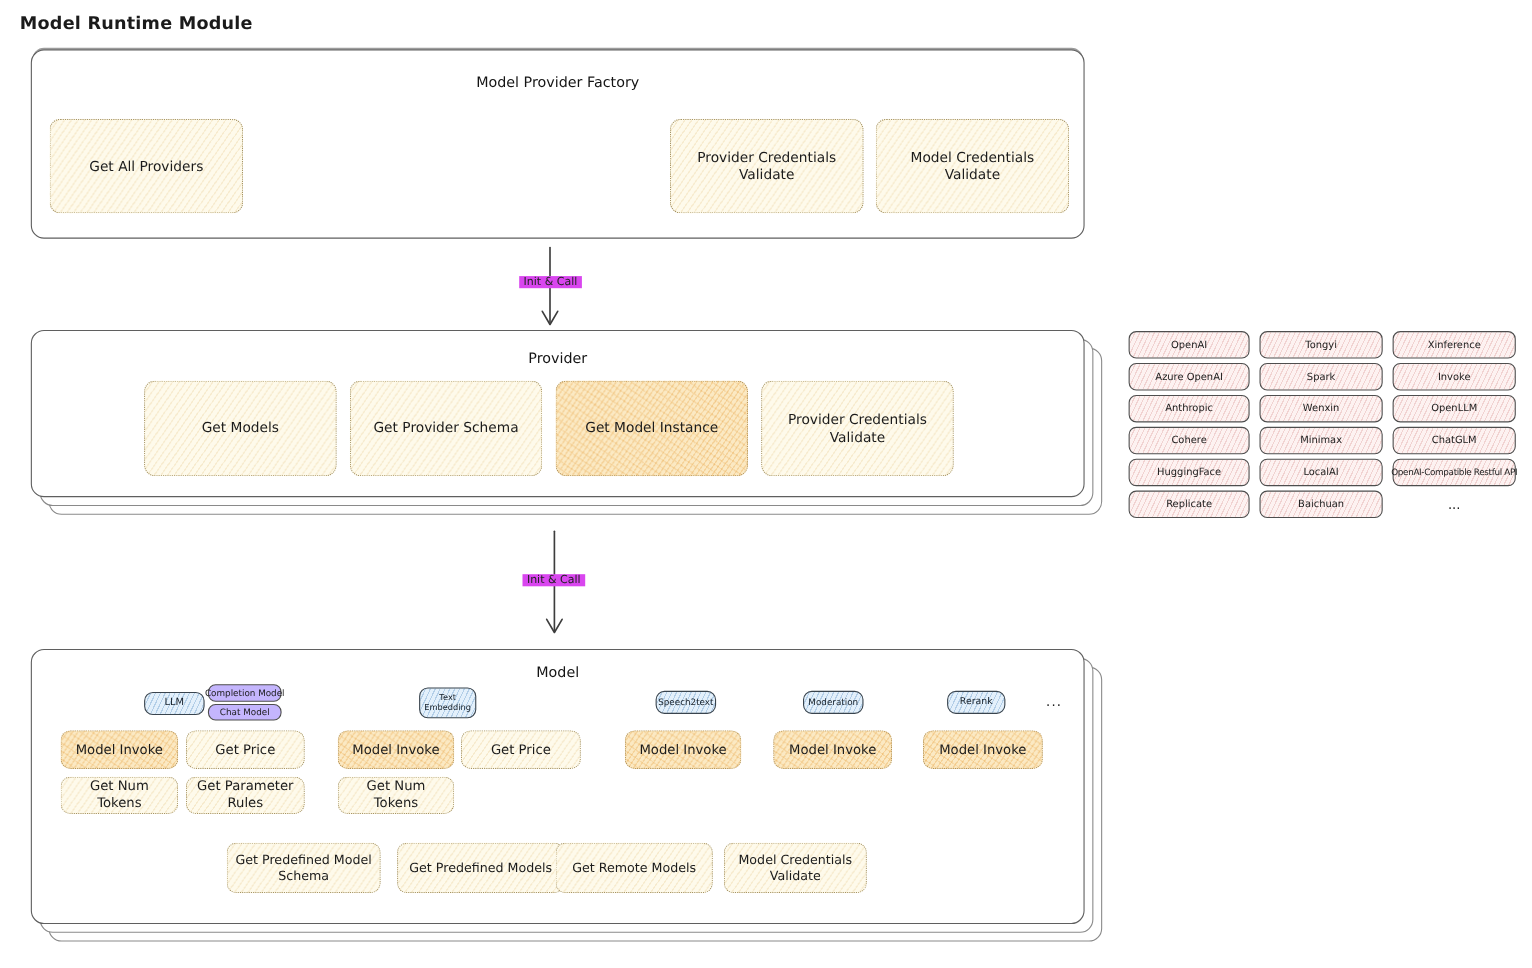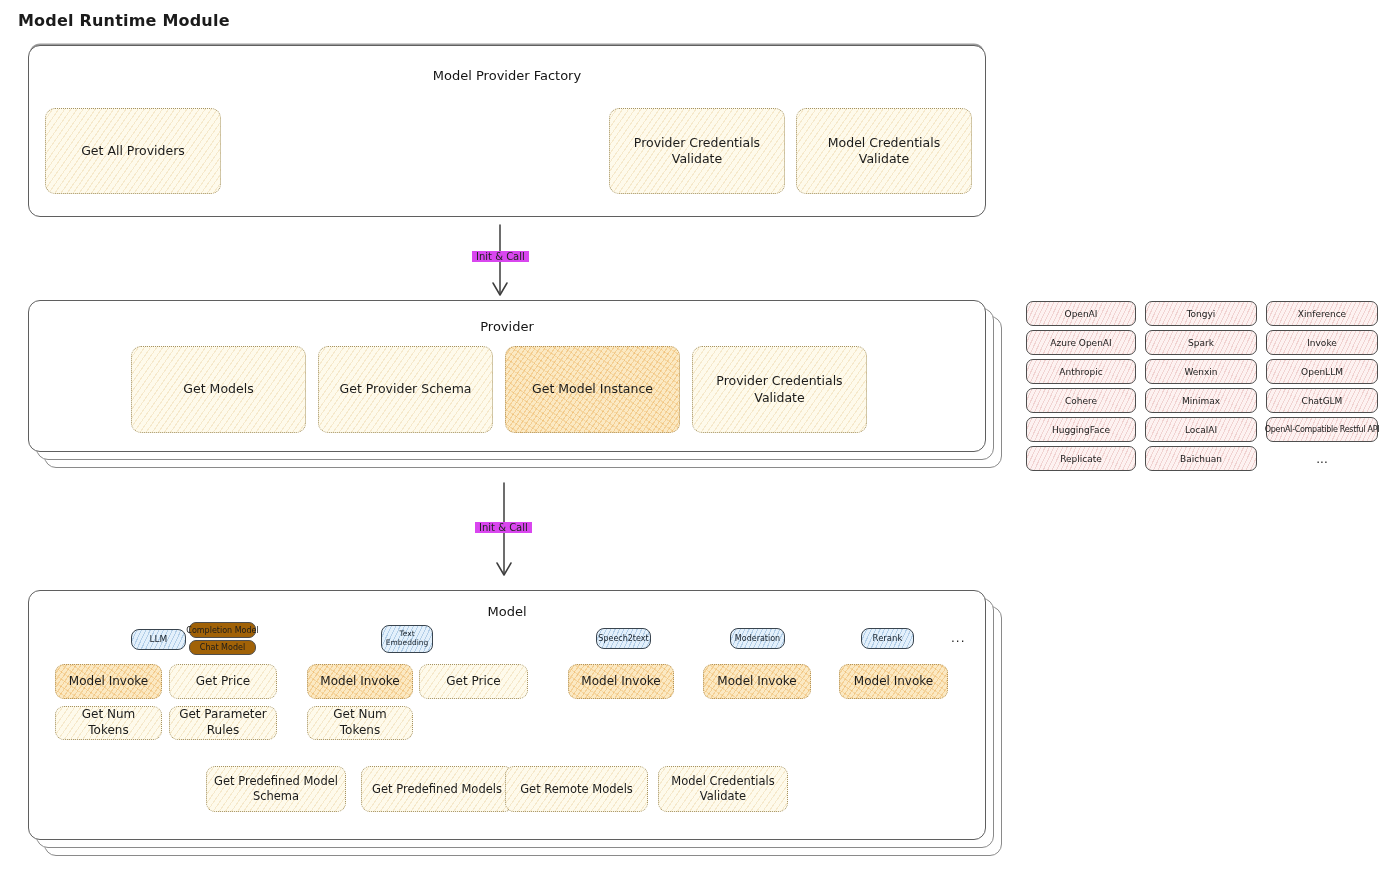--- a/index.html
+++ b/index.html
@@ -58,21 +58,21 @@
   .morecell{display:flex;align-items:center;justify-content:center;font-size:12px;}
   
   .bluetab{
     position:absolute;box-sizing:border-box;display:flex;align-items:center;justify-content:center;
     text-align:center;background-color:#e3f0fb;
     background-image:repeating-linear-gradient(115deg, rgba(120,165,208,.45) 0 1px, transparent 1px 4px);
     border:1.3px solid #39444e;border-radius:8px;font-size:8.5px;line-height:1.15;color:#16202a;
   }
   .whitetab{
     position:absolute;box-sizing:border-box;display:flex;align-items:center;justify-content:center;
-    background:#a16207;border:1.2px solid #4e4e4e;border-radius:7px;font-size:8px;white-space:nowrap;color:#1b1b1b;
+    background:#c4b5fd;border:1.2px solid #4e4e4e;border-radius:7px;font-size:8px;white-space:nowrap;color:#1b1b1b;
   }
   .dots{position:absolute;font-size:12px;letter-spacing:1px;color:#1b1b1b;}
   
   .arrow{position:absolute;overflow:visible;}
   .arrow path{stroke:#3d3d3d;stroke-width:1.5;fill:none;stroke-linecap:round;stroke-linejoin:round;}
   .arrow-label{
     position:absolute;background:#d946ef;padding:0 4px;font-size:10px;color:#222;white-space:nowrap;
   }
 </style>
 </head>

